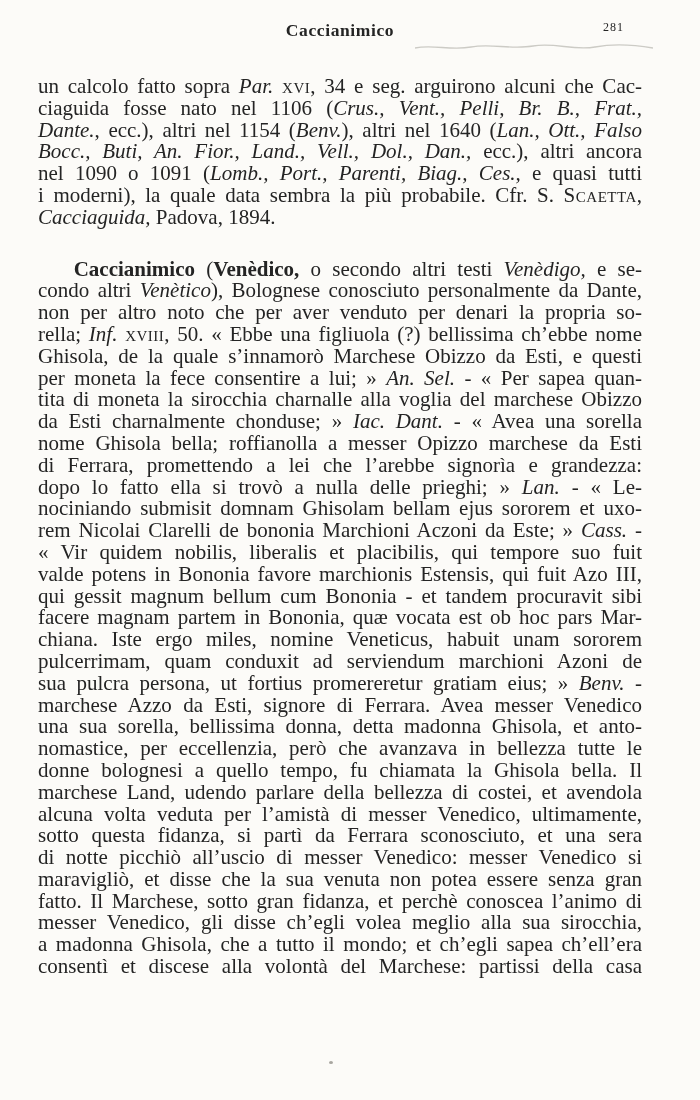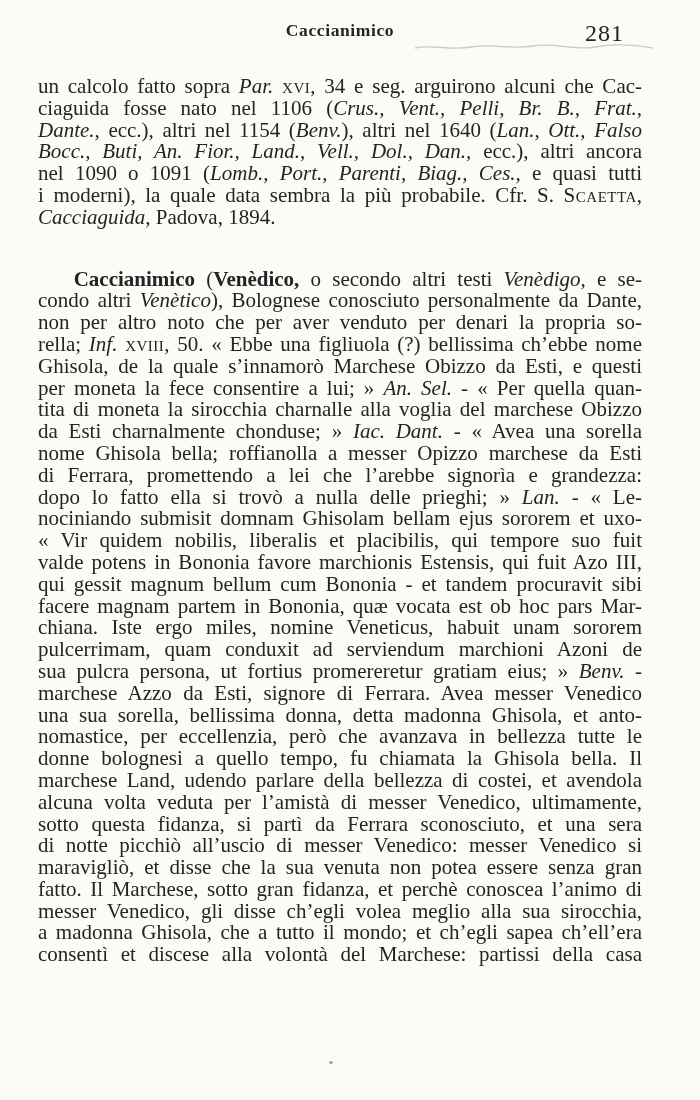--- a/index.html
+++ b/index.html
@@ -18,40 +18,40 @@
   }
   .head-title {
     position: absolute; left: 0; right: 0;
     text-align: center;
     font-weight: bold;
     font-size: 17.5px;
     letter-spacing: 0.6px;
   }
   .page-number {
     position: absolute; right: 18px; top: 0;
-    font-size: 24px;
+    font-size: 12px;
     letter-spacing: 1px;
     text-align: center;
   }
   .artifact-squiggle {
     position: absolute; top: 42px; left: 415px;
     opacity: 0.9;
   }
   .artifact-dot {
     position: absolute; top: 1061px; left: 329px;
     width: 4px; height: 3px; border-radius: 50%;
     background: #a8a6a0;
   }
   .text-block {
     position: absolute;
     top: 76px; left: 38px; width: 604px;
     font-size: 21px;
     line-height: 21.8px;
   }
-  .paragraph + .paragraph { margin-top: 40px; }
+  .paragraph + .paragraph { margin-top: 30px; }
   .line {
     text-align: justify;
     text-align-last: justify;
     white-space: normal;
   }
   .line.last { text-align-last: left; }
   .line.indent { text-indent: 1.7em; }
   .s-i { font-style: italic; }
   .s-b { font-weight: bold; }
   .s-sc { font-variant: small-caps; letter-spacing: 0.5px; }
@@ -79,27 +79,28 @@
         <div class="line"><span>nel 1090 o 1091 (</span><span class="s-i">Lomb., Port., Parenti, Biag., Ces.,</span><span> e quasi tutti</span></div>
         <div class="line"><span>i moderni), la quale data sembra la più probabile. Cfr. S. </span><span class="s-sc">Scaetta</span><span>,</span></div>
         <div class="line last"><span class="s-i">Cacciaguida,</span><span> Padova, 1894.</span></div>
       </div>
       <div class="paragraph">
         <div class="line indent"><span class="s-b">Caccianimico</span><span> (</span><span class="s-b">Venèdico,</span><span> o secondo altri testi </span><span class="s-i">Venèdigo,</span><span> e se-</span></div>
         <div class="line"><span>condo altri </span><span class="s-i">Venètico</span><span>), Bolognese conosciuto personalmente da Dante,</span></div>
         <div class="line"><span>non per altro noto che per aver venduto per denari la propria so-</span></div>
         <div class="line"><span>rella; </span><span class="s-i">Inf.</span><span> </span><span class="s-sc">xviii</span><span>, 50. « Ebbe una figliuola (?) bellissima ch’ebbe nome</span></div>
         <div class="line"><span>Ghisola, de la quale s’innamorò Marchese Obizzo da Esti, e questi</span></div>
-        <div class="line"><span>per moneta la fece consentire a lui; » </span><span class="s-i">An. Sel.</span><span> - « Per quella quan-</span></div>
+        <div class="line"><span>per moneta la fece consentire a lui; » </span><span class="s-i">An. Sel.</span><span> - « Per sapea quan-</span></div>
         <div class="line"><span>tita di moneta la sirocchia charnalle alla voglia del marchese Obizzo</span></div>
         <div class="line"><span>da Esti charnalmente chonduse; » </span><span class="s-i">Iac. Dant.</span><span> - « Avea una sorella</span></div>
         <div class="line"><span>nome Ghisola bella; roffianolla a messer Opizzo marchese da Esti</span></div>
         <div class="line"><span>di Ferrara, promettendo a lei che l’arebbe signorìa e grandezza:</span></div>
         <div class="line"><span>dopo lo fatto ella si trovò a nulla delle prieghi; » </span><span class="s-i">Lan.</span><span> - « Le-</span></div>
         <div class="line"><span>nociniando submisit domnam Ghisolam bellam ejus sororem et uxo-</span></div>
+        <div class="line"><span>rem Nicolai Clarelli de bononia Marchioni Aczoni da Este; » </span><span class="s-i">Cass.</span><span> -</span></div>
         <div class="line"><span>« Vir quidem nobilis, liberalis et placibilis, qui tempore suo fuit</span></div>
         <div class="line"><span>valde potens in Bononia favore marchionis Estensis, qui fuit Azo III,</span></div>
         <div class="line"><span>qui gessit magnum bellum cum Bononia - et tandem procuravit sibi</span></div>
         <div class="line"><span>facere magnam partem in Bononia, quæ vocata est ob hoc pars Mar-</span></div>
         <div class="line"><span>chiana. Iste ergo miles, nomine Veneticus, habuit unam sororem</span></div>
         <div class="line"><span>pulcerrimam, quam conduxit ad serviendum marchioni Azoni de</span></div>
         <div class="line"><span>sua pulcra persona, ut fortius promereretur gratiam eius; » </span><span class="s-i">Benv.</span><span> -</span></div>
         <div class="line"><span>marchese Azzo da Esti, signore di Ferrara. Avea messer Venedico</span></div>
         <div class="line"><span>una sua sorella, bellissima donna, detta madonna Ghisola, et anto-</span></div>
         <div class="line"><span>nomastice, per eccellenzia, però che avanzava in bellezza tutte le</span></div>

